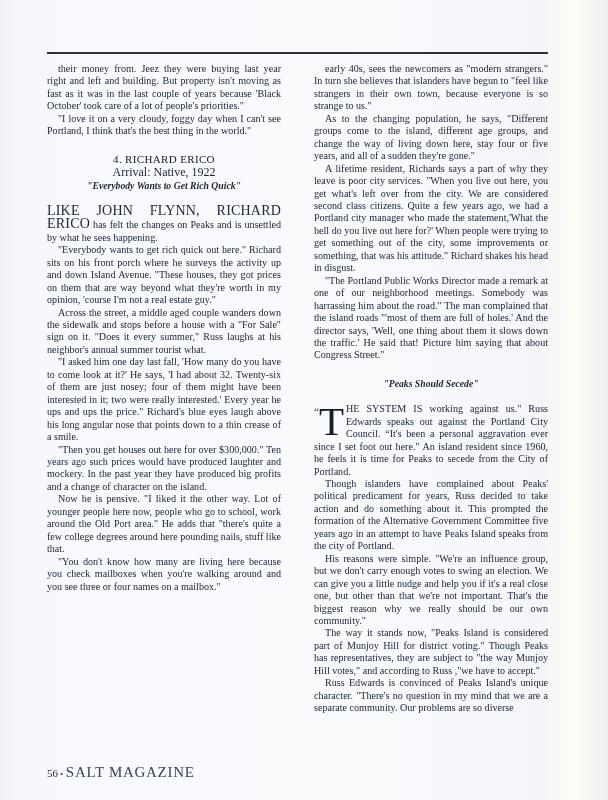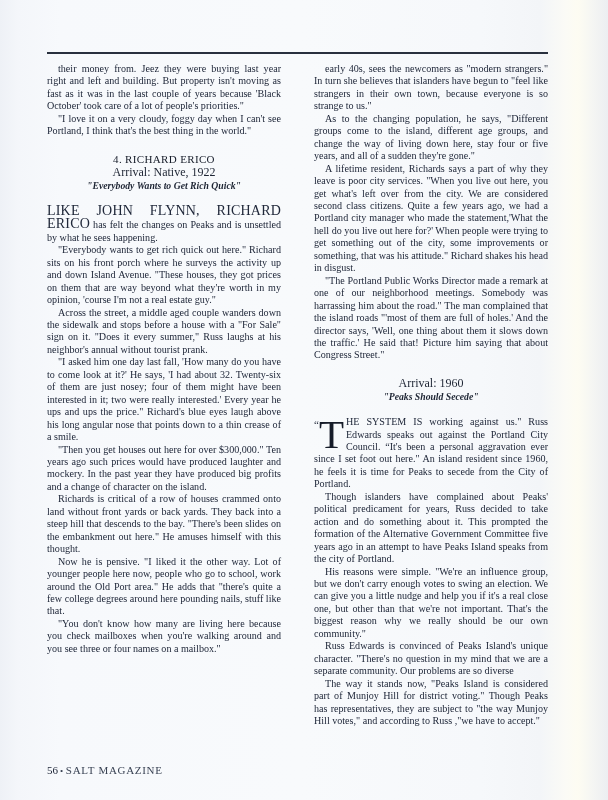--- a/index.html
+++ b/index.html
@@ -139,21 +139,21 @@
     letter-spacing: 0.7px;
     color: #3a4354;
   }
   .footer .folio {
     font-weight: normal;
     font-size: 11px;
     letter-spacing: 0;
     color: #20283a;
   }
   .footer .dot { padding: 0 2px; }
-  .footer .mag { font-size: 11px; }
+  .footer .mag { font-size: 15px; }
 </style>
 </head>
 <body>
 
 <div class="page">
   <div class="page-inner">
 
     <div class="top-rule"></div>
 
     <div class="columns">
@@ -165,47 +165,45 @@
 
         <div class="section-head">
           <span class="sh-title">4. RICHARD ERICO</span>
           <span class="sh-arrival">Arrival: Native, 1922</span>
           <span class="sh-sub">"Everybody Wants to Get Rich Quick"</span>
         </div>
 
         <p class="lead"><span class="caps">LIKE JOHN FLYNN, RICHARD ERICO</span><span> has felt the changes on Peaks and is unsettled by what he sees happening.</span></p>
 
         <p>"Everybody wants to get rich quick out here." Richard sits on his front porch where he surveys the activity up and down Island Avenue. "These houses, they got prices on them that are way beyond what they're worth in my opinion, 'course I'm not a real estate guy."</p>
-        <p>Across the street, a middle aged couple wanders down the sidewalk and stops before a house with a "For  Sale" sign on it. "Does it every summer," Russ laughs at his neighbor's annual without tourist prank.</p>
+        <p>Across the street, a middle aged couple wanders down the sidewalk and stops before a house with a "For  Sale" sign on it. "Does it every summer," Russ laughs at his neighbor's annual summer tourist what.</p>
         <p>"I asked him one day last fall, 'How many do you have to come look at it?' He says, 'I had about 32. Twenty-six of them are just nosey; four of them might have been interested in it; two were really interested.' Every year he ups and ups the price." Richard's blue eyes laugh above his long angular nose that points down to a thin crease of a smile.</p>
         <p>"Then you get houses out here for over $300,000." Ten years ago such prices would have produced laughter and mockery. In the past year they have produced big profits and a change of character on the island.</p>
-        <p>Richards is critical of a row of houses crammed onto land without front yards or back yards. They back into a steep hill that descends to the bay. "There's been slides on the embankment out here." He amuses himself with this thought.</p>
         <p>Now he is pensive. "I liked it the other way. Lot of younger people here now, people who go to school, work around the Old Port area." He adds that "there's quite a few college degrees around here pounding nails, stuff like that.</p>
         <p>"You don't know how many are living here because you check mailboxes when you're walking around and you see three or four names on a mailbox."</p>
 
       </div>
 
       <div class="col">
 
         <p>early 40s, sees the newcomers as "modern strangers." In turn she believes that islanders have begun to "feel like strangers in their own town, because everyone is so strange to us."</p>
         <p>As to the changing population, he says, "Different groups come to the island, different age groups, and change the way of living down here, stay four or five years, and all of a sudden they're gone."</p>
         <p>A lifetime resident, Richards says a part of why they leave is poor city services. "When you live out here, you get what's left over from the city. We are considered second class citizens. Quite a few years ago, we had a Portland city manager who made the statement,'What the hell do you live out here for?' When people were trying to get something out of the city, some improvements or something, that was his attitude." Richard shakes his head in disgust.</p>
         <p>"The Portland Public Works Director made a remark at one of our neighborhood meetings. Somebody was harrassing him about the road." The man complained that the island roads "'most of them are full of holes.' And the director says, 'Well, one thing about them it slows down the traffic.' He said that! Picture him saying that about Congress Street."</p>
 
         <div class="section-head">
-          <span class="sh-arrival">Arrival: 1960</span>
           <span class="sh-sub">"Peaks Should Secede"</span>
         </div>
 
         <p class="dropcap-para"><span class="dropcap-quote">“</span><span class="dropcap">T</span><span>HE SYSTEM IS working against us." Russ Edwards speaks out against the Portland City Council. “It's been a personal aggravation ever since I set foot out here." An island resident since 1960, he feels it is time for Peaks to secede from the City of Portland.</span></p>
 
         <p>Though islanders have complained about Peaks' political predicament for years, Russ decided to take action and do something about it. This prompted the formation of the Alternative Government Committee five years ago in an attempt to have Peaks Island speaks from the city of Portland.</p>
         <p>His reasons were simple. "We're an influence group, but we don't carry enough votes to swing an election. We can give you a little nudge and help you if it's a real close one, but other than that we're not important. That's the biggest reason why we really should be our own community."</p>
+        <p>The way it stands now, "Peaks Island is considered part of Munjoy Hill for district voting." Though Peaks has representatives, they are subject  to "the way Munjoy Hill votes," and according to Russ ,"we have to accept."</p>
         <p>Russ Edwards is convinced of Peaks Island's unique character. "There's no question in my mind that we are a separate community. Our problems are so diverse</p>
-        <p>The way it stands now, "Peaks Island is considered part of Munjoy Hill for district voting." Though Peaks has representatives, they are subject  to "the way Munjoy Hill votes," and according to Russ ,"we have to accept."</p>
 
       </div>
 
     </div>
 
     <div class="footer">
       <span class="folio">56</span><span class="dot">•</span><span class="mag">SALT MAGAZINE</span>
     </div>
 
   </div>

